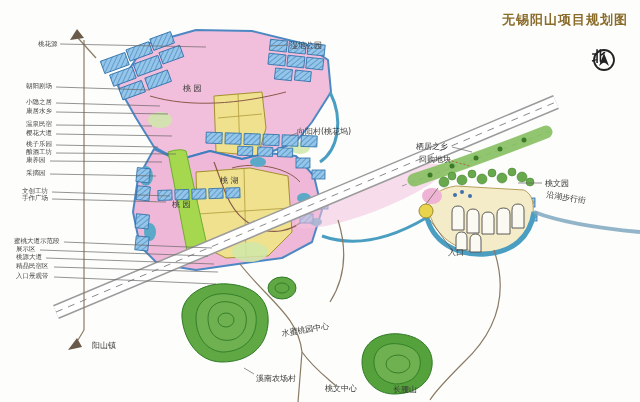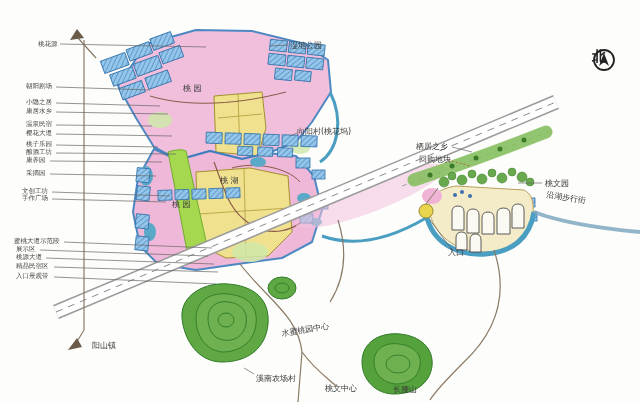--- a/index.html
+++ b/index.html
@@ -249,20 +249,21 @@
     <text class="maplabel" x="546" y="197" font-size="6.5" transform="rotate(9 546 197)">沿湖步行街</text>
     <text class="maplabel" x="448" y="255" font-size="7">入口</text>
     <text class="maplabel" x="282" y="336" font-size="7" transform="rotate(-9 282 336)">水蜜桃园中心</text>
     <text class="maplabel" x="256" y="381" font-size="6">溪南农场村</text>
     <text class="maplabel" x="325" y="391" font-size="6">桃文中心</text>
     <text class="maplabel" x="393" y="392" font-size="6">长腰山</text>
     <text class="maplabel" x="92" y="348" font-size="7">阳山镇</text>
   </g>
 </svg>
 
+<div class="page-title">无锡阳山项目规划图</div>
 
 <div class="compass">
   <div class="n">北</div>
   <svg width="24" height="24" viewBox="-12 -12 24 24">
     <circle cx="0" cy="0" r="10" fill="none" stroke="#222" stroke-width="1.8"></circle>
     <path d="M0,-7 L-5,6 L0,2 L5,6 Z" fill="#222"></path>
   </svg>
 </div>
 
 </div>

